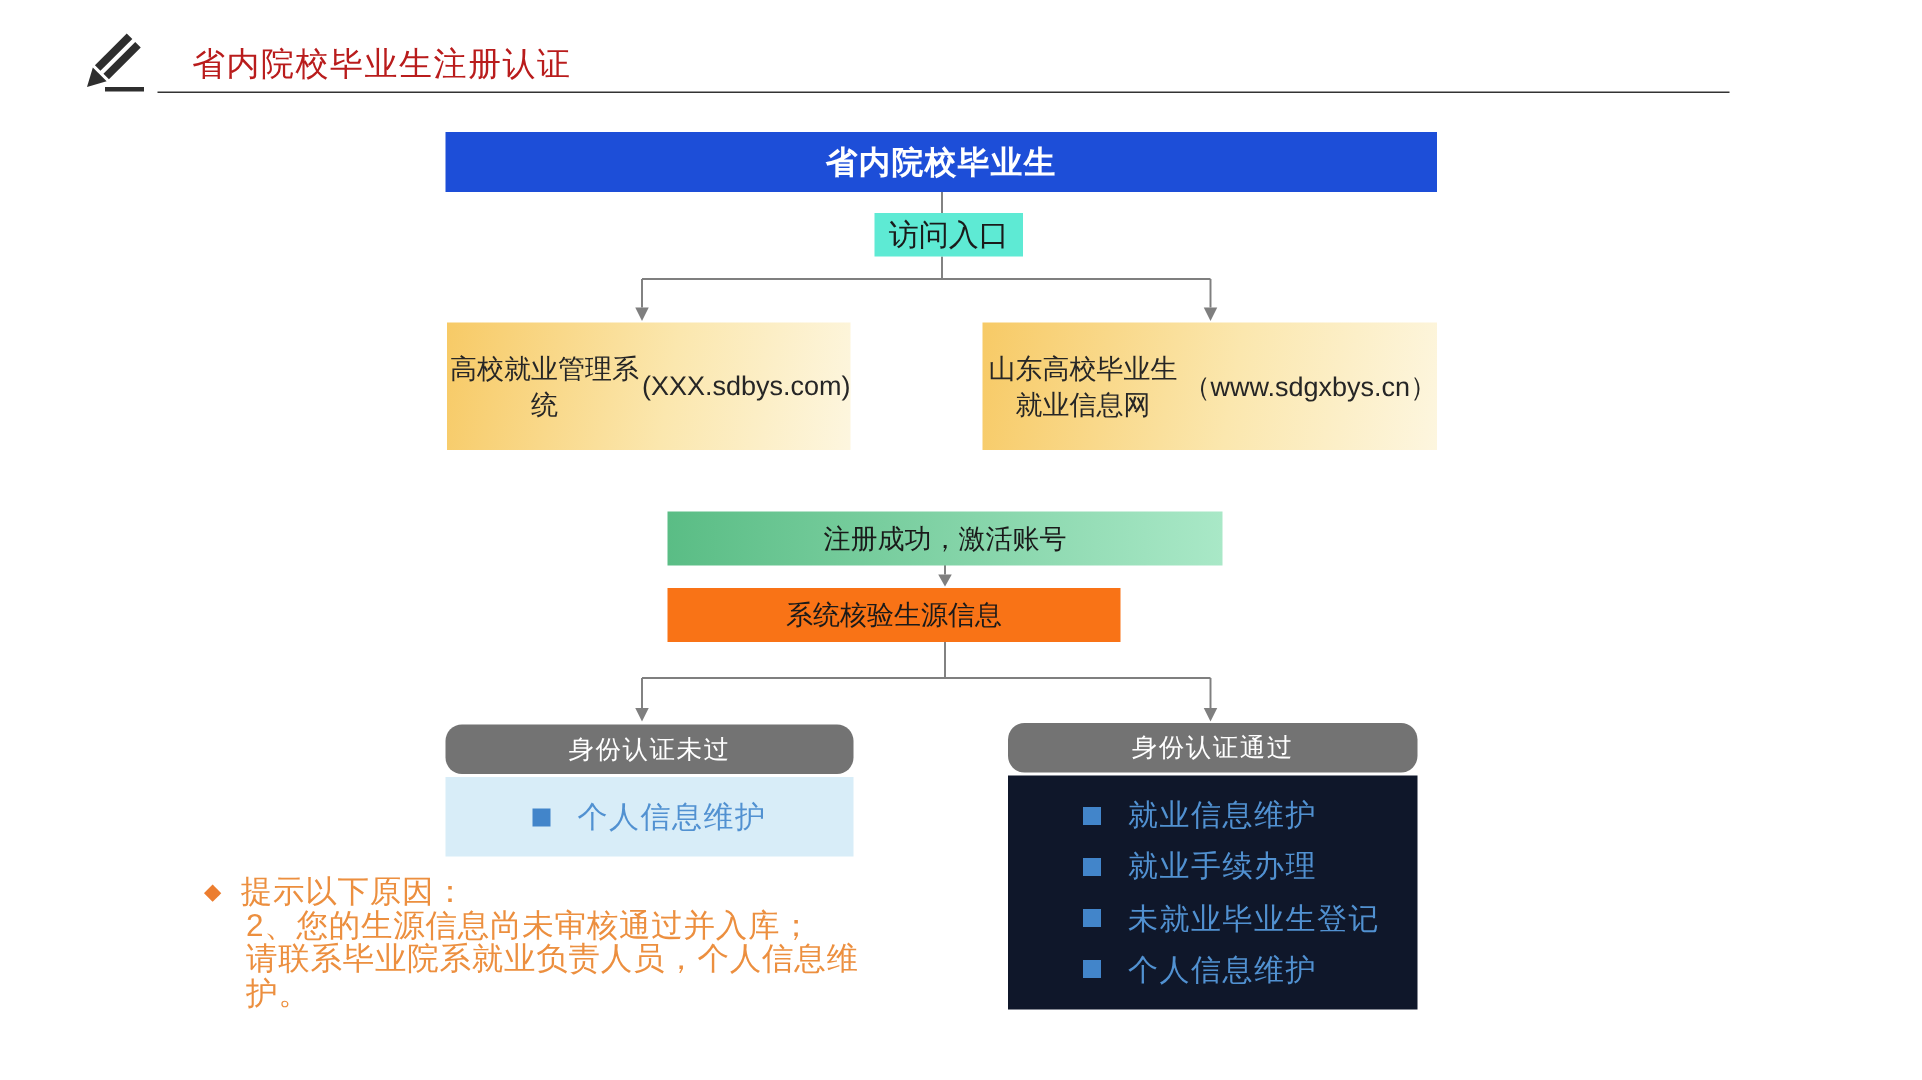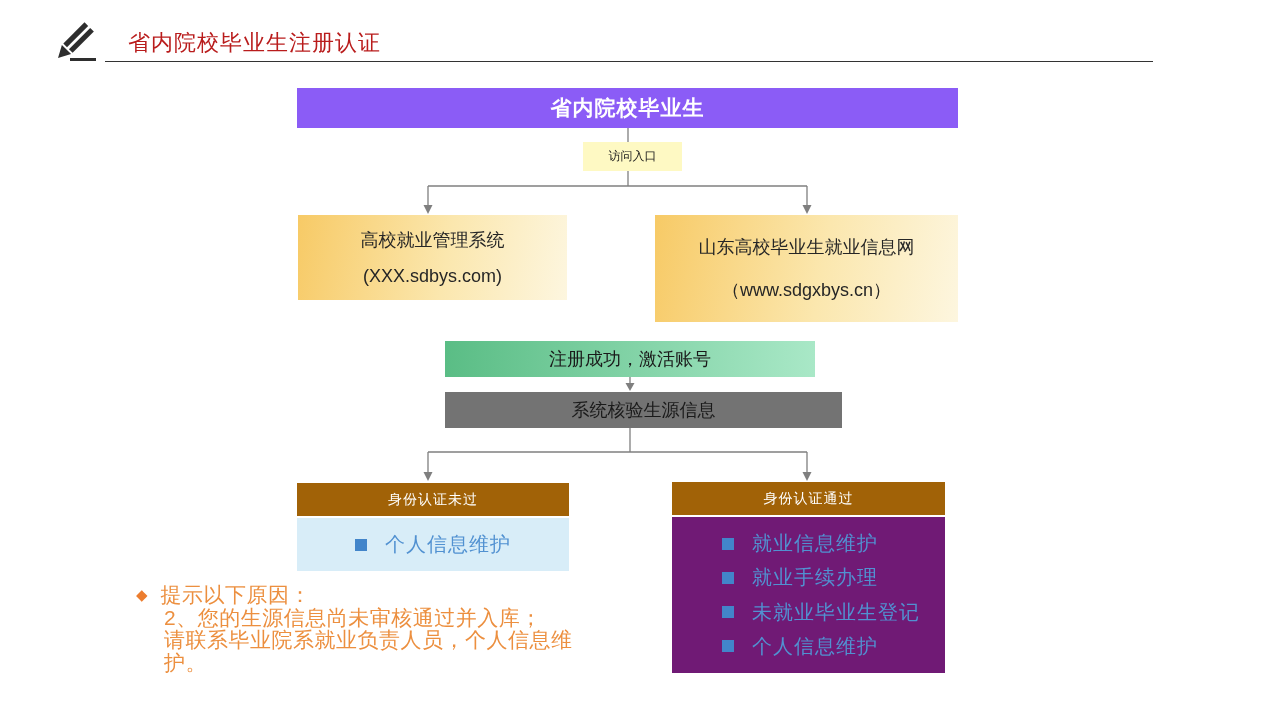--- a/index.html
+++ b/index.html
@@ -19,57 +19,57 @@
   }
   #pencil-icon{left:50px;top:12px;width:52px;height:52px;}
 
   
   #connectors{left:0;top:0;width:1281px;height:720px;pointer-events:none;}
 
   
   .flowbox{display:flex;align-items:center;justify-content:center;text-align:center;}
 
   #root-box{
-    left:297px;top:88px;width:661px;height:40px;background:#8b5cf6;
+    left:297px;top:88px;width:661px;height:40px;background:#1d4ed8;
     color:#ffffff;font-size:21px;font-weight:bold;letter-spacing:1px;
   }
   #entry-box{
-    left:583px;top:142px;width:99px;height:29px;background:#fef9c3;
-    color:#1a1a1a;font-size:12px;text-align:right;
+    left:583px;top:142px;width:99px;height:29px;background:#5eead4;
+    color:#1a1a1a;font-size:20px;text-align:right;
   }
   .portal{
     background:linear-gradient(100deg,#f7ca66 0%,#fbe7ae 55%,#fdf6df 100%);
     color:#262626;font-size:18px;
-    display:flex;flex-direction:column;justify-content:space-evenly;
+    display:flex;flex-direction:row;justify-content:space-evenly;
     align-items:center;text-align:center;
   }
   #portal-left{left:298px;top:215px;width:269px;height:85px;}
-  #portal-right{left:655px;top:215px;width:303px;height:107px;}
+  #portal-right{left:655px;top:215px;width:303px;height:85px;}
 
   #register-box{
     left:445px;top:321px;width:370px;height:36px;
     background:linear-gradient(to right,#5abd85,#a9e8c7);
     color:#1a1a1a;font-size:18px;margin-top:20px;
   }
   #verify-box{
-    left:445px;top:392px;width:397px;height:36px;background:#737373;
+    left:445px;top:392px;width:302px;height:36px;background:#f97316;
     color:#1a1a1a;font-size:18px;align-items:center;
   }
 
   .result-header{
-    background:#a16207;color:#ffffff;font-size:14px;letter-spacing:1px;
+    background:#737373;color:#ffffff;font-size:17px;letter-spacing:1px;border-radius:11px;
   }
   #fail-header{left:297px;top:483px;width:272px;height:33px;}
   #fail-body{
     left:297px;top:518px;width:272px;height:53px;background:#d8edf8;
     display:flex;align-items:center;justify-content:center;
   }
   #pass-header{left:672px;top:482px;width:273px;height:33px;text-align:center;}
   #pass-body{
-    left:672px;top:517px;width:273px;height:156px;background:#701a75;
+    left:672px;top:517px;width:273px;height:156px;background:#0f172a;
     display:flex;flex-direction:column;justify-content:space-evenly;
     padding:6px 0 6px 50px;
   }
   .menu-item{display:flex;align-items:center;}
   .menu-item .bullet{
     width:12px;height:12px;background:#4285ca;flex:0 0 auto;margin-right:18px;
   }
   .menu-item .mi-label{color:#5191d1;font-size:20px;letter-spacing:1px;}
 
   

